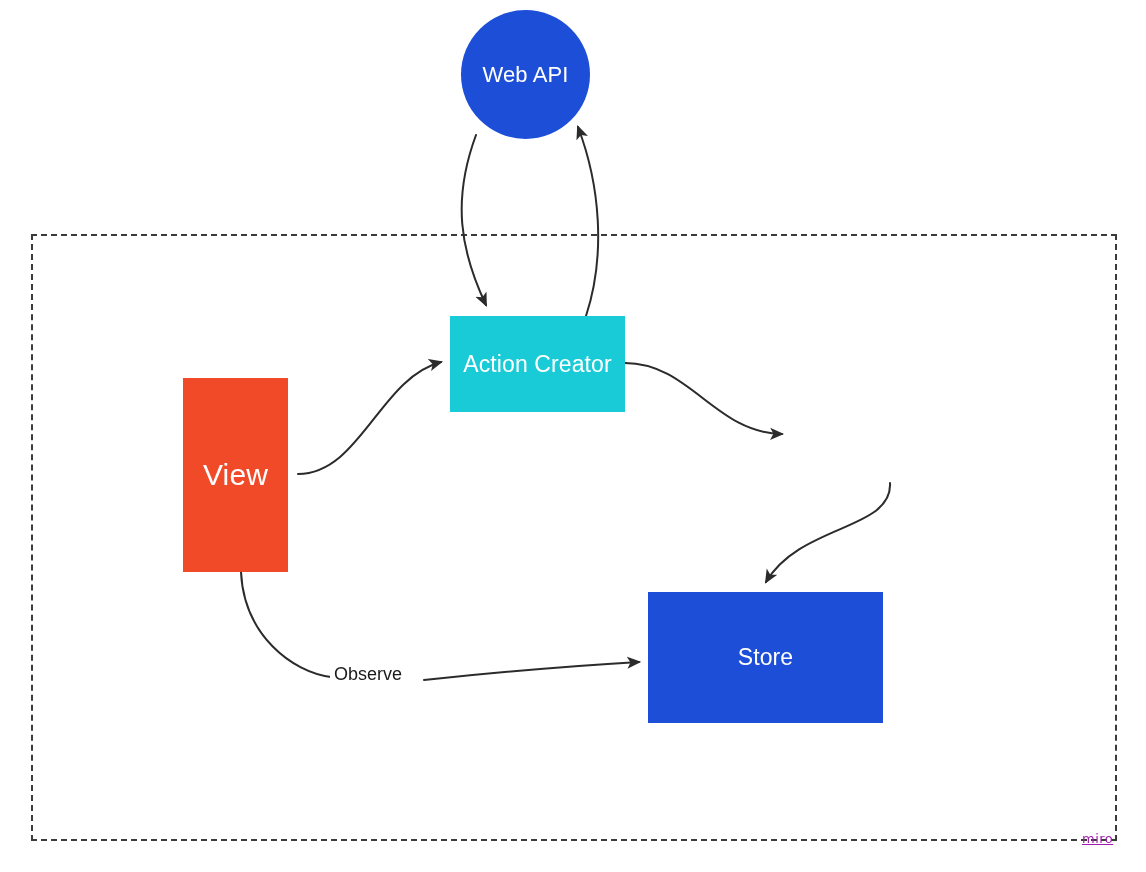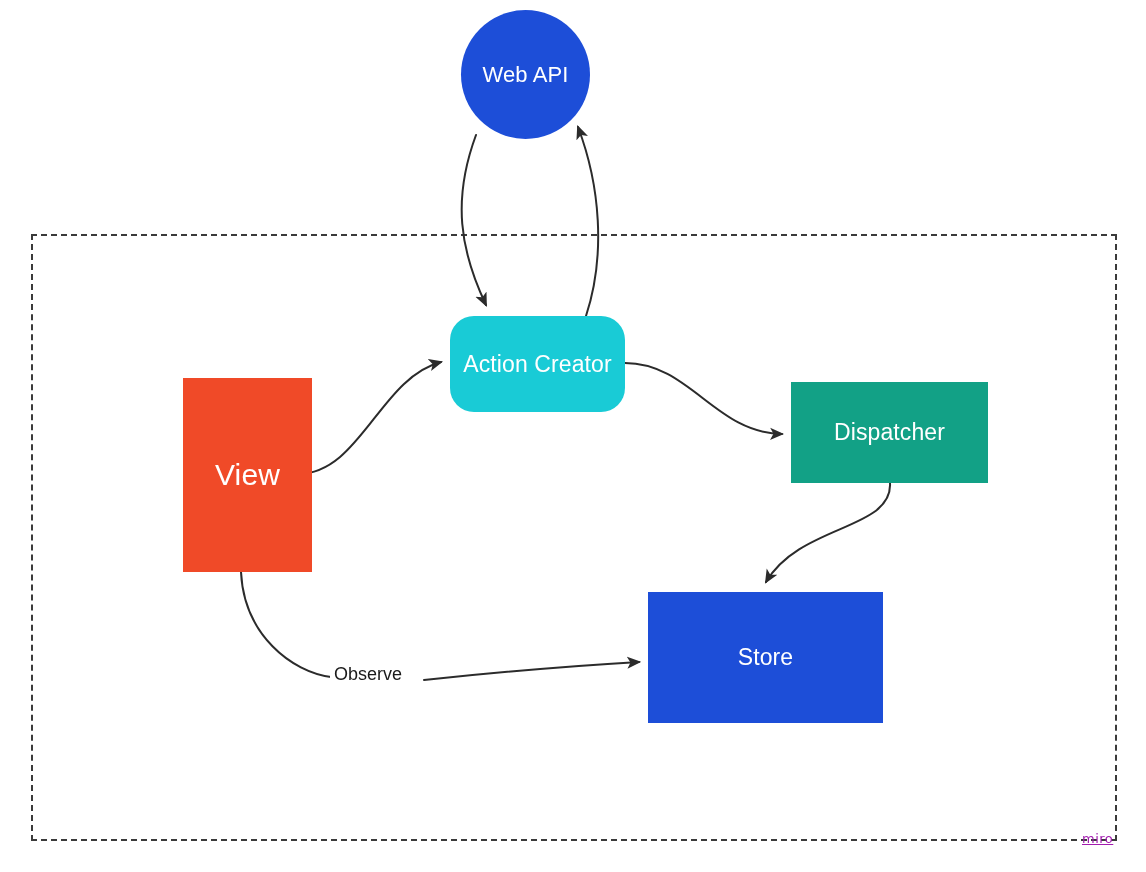--- a/index.html
+++ b/index.html
@@ -87,31 +87,28 @@
         <path d="M 890 483 C 893 530 800 524 766 582" marker-end="url(#arrow)"></path>
         <path d="M 241 572 C 244 635 292 672 331 677"></path>
         <path d="M 424 680 C 500 672 570 666 639 662" marker-end="url(#arrow)"></path>
       </g>
   </svg>
 
   <div class="node circle" style="left: 461px; top: 10px; width: 129px; height: 129px; background: #1d4ed8; color: rgb(255, 255, 255); font-size: 22px;">
     <span class="node-label">Web API</span>
   </div>
 
-  <div class="node" style="left: 450px; top: 316px; width: 175px; height: 96px; background: rgb(25, 203, 214); color: rgb(255, 255, 255); font-size: 23px; border-radius: 24px;">
+  <div class="node" style="left: 450px; top: 316px; width: 175px; height: 96px; background: rgb(25, 203, 214); color: rgb(255, 255, 255); font-size: 23px;">
     <span class="node-label">Action Creator</span>
   </div>
 
-  <div class="node" style="left: 183px; top: 378px; width: 129px; height: 194px; background: rgb(240, 74, 40); color: rgb(255, 255, 255); font-size: 30px;">
+  <div class="node" style="left: 183px; top: 378px; width: 105px; height: 194px; background: rgb(240, 74, 40); color: rgb(255, 255, 255); font-size: 30px;">
     <span class="node-label">View</span>
   </div>
 
-  <div class="node" style="left: 791px; top: 382px; width: 197px; height: 101px; background: rgb(18, 161, 134); color: rgb(255, 255, 255); font-size: 23px;">
-    <span class="node-label">Dispatcher</span>
-  </div>
 
   <div class="node" style="left: 648px; top: 592px; width: 235px; height: 131px; background: #1d4ed8; color: rgb(255, 255, 255); font-size: 23px;">
     <span class="node-label">Store</span>
   </div>
 
   <div class="edge-label" style="left: 330px; top: 665px;">Observe</div>
 
   <div class="watermark" style="left: 1082px; top: 831px;">miro</div>
 
 </div>

